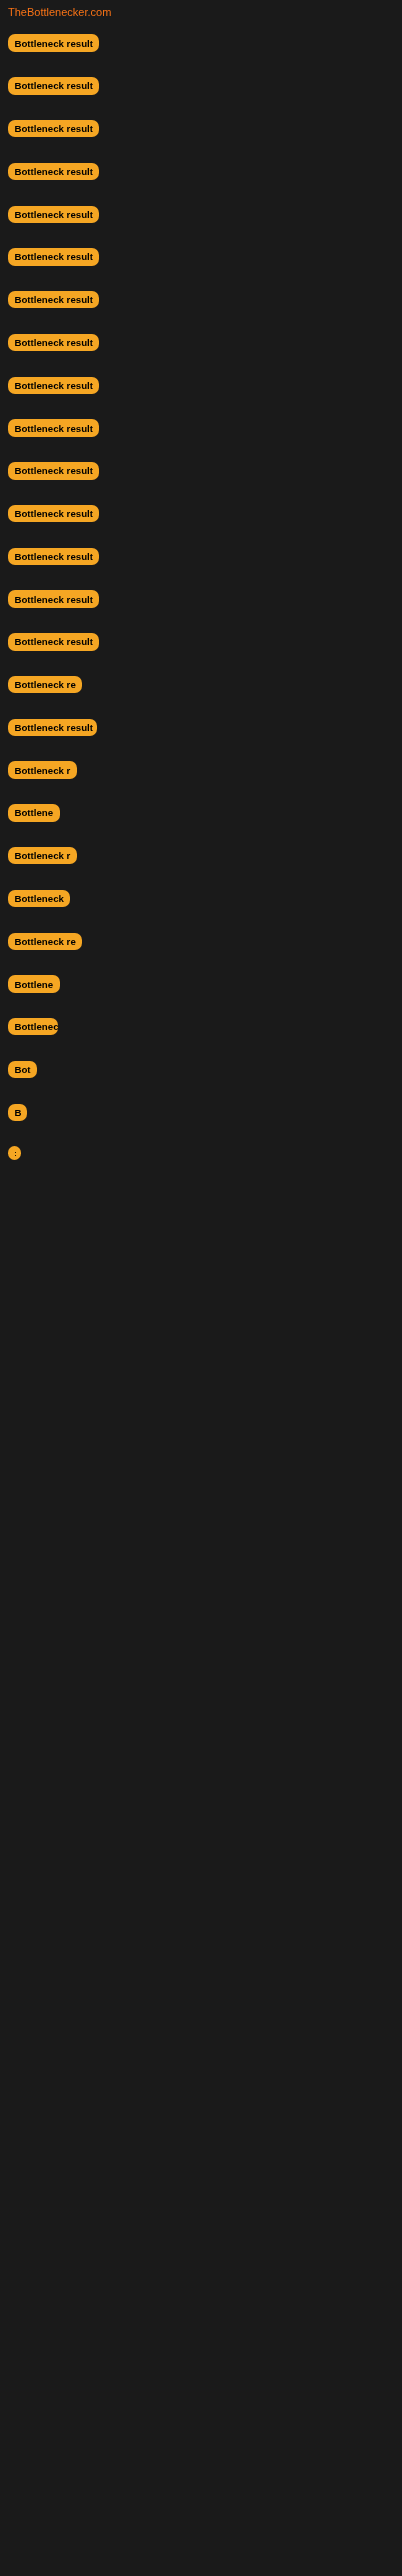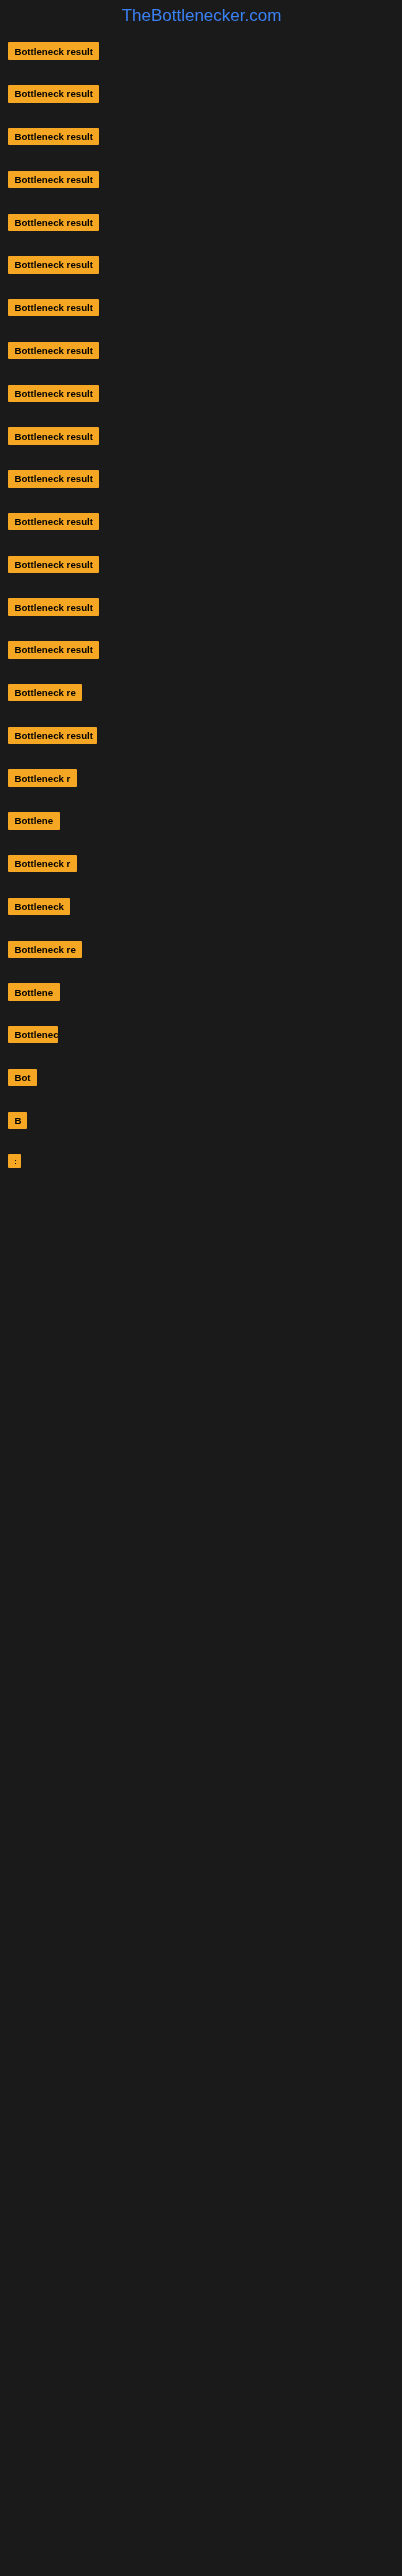--- a/index.html
+++ b/index.html
@@ -8,38 +8,37 @@
       box-sizing: border-box;
     }
     body {
       width: 403px;
       min-height: 2576px;
       background-color: #1a1a1a;
       font-family: Arial, sans-serif;
       position: relative;
     }
     .site-title {
-      text-align: center;
-      color: #3b82f6;
-      font-size: 17px;
+      color: #f97316;
+      font-size: 11px;
       padding: 6.4px 0 9.7px 0;
       font-weight: normal;
     }
     .bottleneck-item {
       margin-bottom: 0px;
       padding: 6.4px 0 16px 0;
     }
     .bottleneck-badge {
       display: inline-block;
       background-color: #f5a623;
       color: #000000;
       font-size: 9.7px;
       font-weight: bold;
       padding: 3.2px 6.4px;
-      border-radius: 1px;
+      border-radius: 7px;
       white-space: nowrap;
       overflow: hidden;
     }
     .content-area {
       padding: 0 8px;
     }
     
     .item-0 .bottleneck-badge { max-width: 105px; }
     .item-1 .bottleneck-badge { max-width: 105px; }
     .item-2 .bottleneck-badge { max-width: 105px; }

